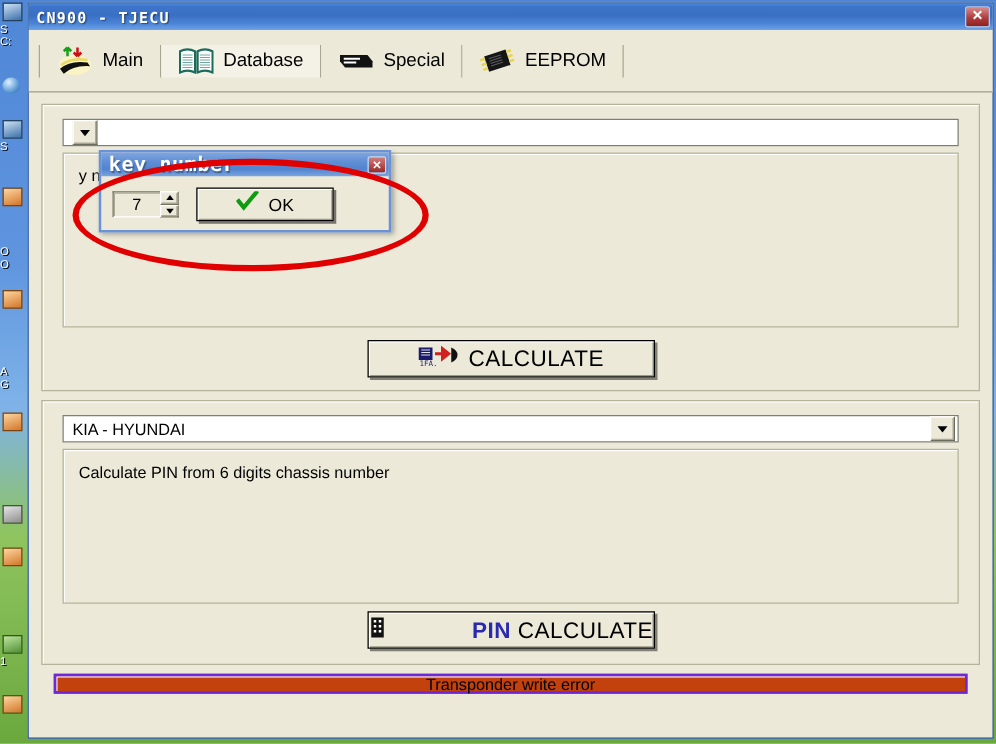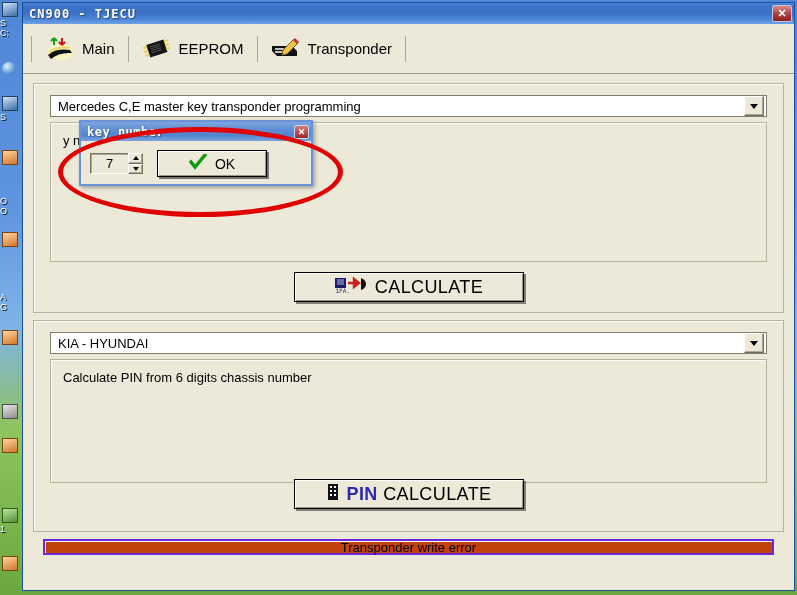--- a/index.html
+++ b/index.html
@@ -125,21 +125,21 @@
   .calc-btn{
     position:absolute;left:50%;transform:translateX(-50%);
     width:230px;height:30px;
     background:#ece9d8;
     border:1px solid #000;
     box-shadow:inset 1px 1px 0 #fff, inset -1px -1px 0 #9a9884, 2px 2px 0 rgba(0,0,0,.45);
     display:flex;align-items:center;justify-content:center;gap:7px;
     cursor:pointer;box-sizing:border-box;
   }
   #btn-calculate{bottom:10px;}
-  #btn-pin-calculate{bottom:22px;}
+  #btn-pin-calculate{bottom:12px;justify-content:space-between;}
   .calc-label{font-size:18px;color:#000;letter-spacing:.4px;white-space:nowrap;}
   .calc-label .pin{color:#2a2ab0;font-weight:bold;}
 
   #status-bar{
     margin:7px 10px 0 10px;height:16px;
     border:2px solid #6d28d9;
     box-shadow:inset 1px 1px 0 #fff;
     background:#c2410c;
     display:flex;align-items:center;justify-content:center;
     box-sizing:border-box;
@@ -156,21 +156,21 @@
     z-index:20;
   }
   #key-dialog-title{
     height:19px;
     background:linear-gradient(180deg,#7fa6e0 0%,#5f8ed4 40%,#5184cf 70%,#7ba4e0 100%);
     display:flex;align-items:center;justify-content:space-between;
     padding:0 2px 0 6px;box-sizing:border-box;
   }
   #key-dialog-title-text{
     color:#fff;font-family:"DejaVu Sans Mono", monospace;
-    font-size:12px;letter-spacing:.5px;font-weight:bold;
+    font-size:16px;letter-spacing:.5px;font-weight:bold;
     text-shadow:1px 1px 1px rgba(0,0,0,.35);
   }
   #key-dialog-close{
     width:15px;height:14px;box-sizing:border-box;
     background:linear-gradient(180deg,#d07d7d,#b34848 60%,#942c2c);
     border:1px solid #c8d8ef;border-radius:2px;
     color:#fff;font-size:9px;line-height:12px;text-align:center;font-weight:bold;
     cursor:pointer;
   }
   #key-dialog-body{
@@ -264,58 +264,69 @@
           <ellipse cx="15" cy="16" rx="13" ry="8" fill="#fdf5c0" opacity=".85"></ellipse>
           <path d="M3 19 q8 -7 22 -5 l2 3 q-13 -1 -21 6 z" fill="#111"></path>
           <path d="M4 16 q8 -6 21 -4" stroke="#e8d96a" stroke-width="2" fill="none"></path>
           <path d="M9 2 l0 7 M9 2 l-3 3 M9 2 l3 3" stroke="#16a016" stroke-width="2" fill="none"></path>
           <path d="M17 9 l0 -7 M17 9 l-3 -3 M17 9 l3 -3" stroke="#cc1010" stroke-width="2" fill="none"></path>
         </svg>
       </span>
       <span class="tab-label">Main</span>
     </div>
 
-
+    <div class="tab active">
+      <span class="tab-ico">
+        <svg class="ico-svg" viewBox="0 0 30 26">
+          <path d="M2 5 q6 -3 12 0 l0 17 q-6 -3 -12 0 z" fill="#fff" stroke="#1d6b5a" stroke-width="1.6"></path>
+          <path d="M28 5 q-6 -3 -12 0 l0 17 q6 -3 12 0 z" fill="#fff" stroke="#1d6b5a" stroke-width="1.6"></path>
+          <path d="M14 5 l0 17 M16 5 l0 17" stroke="#1d6b5a" stroke-width="1.4"></path>
+          <g stroke="#6fa89c" stroke-width=".8">
+            <path d="M4 8h8M4 10h8M4 12h8M4 14h8M4 16h8M4 18h8"></path>
+            <path d="M18 8h8M18 10h8M18 12h8M18 14h8M18 16h8M18 18h8"></path>
+          </g>
+        </svg>
+      </span>
+      <span class="tab-label">Database</span>
+    </div>
+
+    <div class="tab">
+      <span class="tab-ico">
+        <svg class="ico-svg" viewBox="0 0 30 26">
+          <path d="M2 8 l22 0 l4 5 l0 5 l-22 0 l-4 -5 z" fill="#111"></path>
+          <path d="M5 11 h13 M5 14 h10" stroke="#fff" stroke-width="1.6"></path>
+        </svg>
+      </span>
+      <span class="tab-label">Special</span>
+    </div>
 
     <div class="tab">
       <span class="tab-ico">
         <svg class="ico-svg" viewBox="0 0 30 26">
           <g transform="rotate(-18 15 13)">
             <rect x="6" y="6" width="18" height="13" fill="#151515"></rect>
             <g stroke="#e8d54a" stroke-width="2">
               <path d="M6 8 h-4 M6 12 h-4 M6 16 h-4 M24 8 h4 M24 12 h4 M24 16 h4"></path>
             </g>
             <g stroke="#5a5a5a" stroke-width=".8">
               <path d="M9 9h10M9 11h10M9 13h10M9 15h10"></path>
             </g>
           </g>
         </svg>
       </span>
       <span class="tab-label">EEPROM</span>
     </div>
 
-    <div class="tab">
-      <span class="tab-ico">
-        <svg class="ico-svg" viewBox="0 0 30 26">
-          <path d="M1 10 l20 0 l5 5 l0 5 l-20 0 l-5 -5 z" fill="#111"></path>
-          <path d="M4 13 h11 M4 16 h8" stroke="#fff" stroke-width="1.5"></path>
-          <path d="M12 14 l11 -11 l4 4 l-11 11 l-5 1 z" fill="#e8c44a" stroke="#7a5c10" stroke-width="1"></path>
-          <path d="M23 3 l4 4" stroke="#c33" stroke-width="3"></path>
-        </svg>
-      </span>
-      <span class="tab-label">Transponder</span>
-    </div>
 
   </div>
 
   <div id="content">
 
     <div class="panel" id="panel-top">
       <div class="combo">
-        <span class="combo-text">Mercedes C,E master key transponder programming</span>
         <span class="combo-arrow">
             <i></i>
           </span>
       </div>
       <div class="listbox">
         <span>y number 1-8</span>
       </div>
       <div class="calc-btn" id="btn-calculate">
         <span>
           <svg width="34" height="18" viewBox="0 0 34 18">

